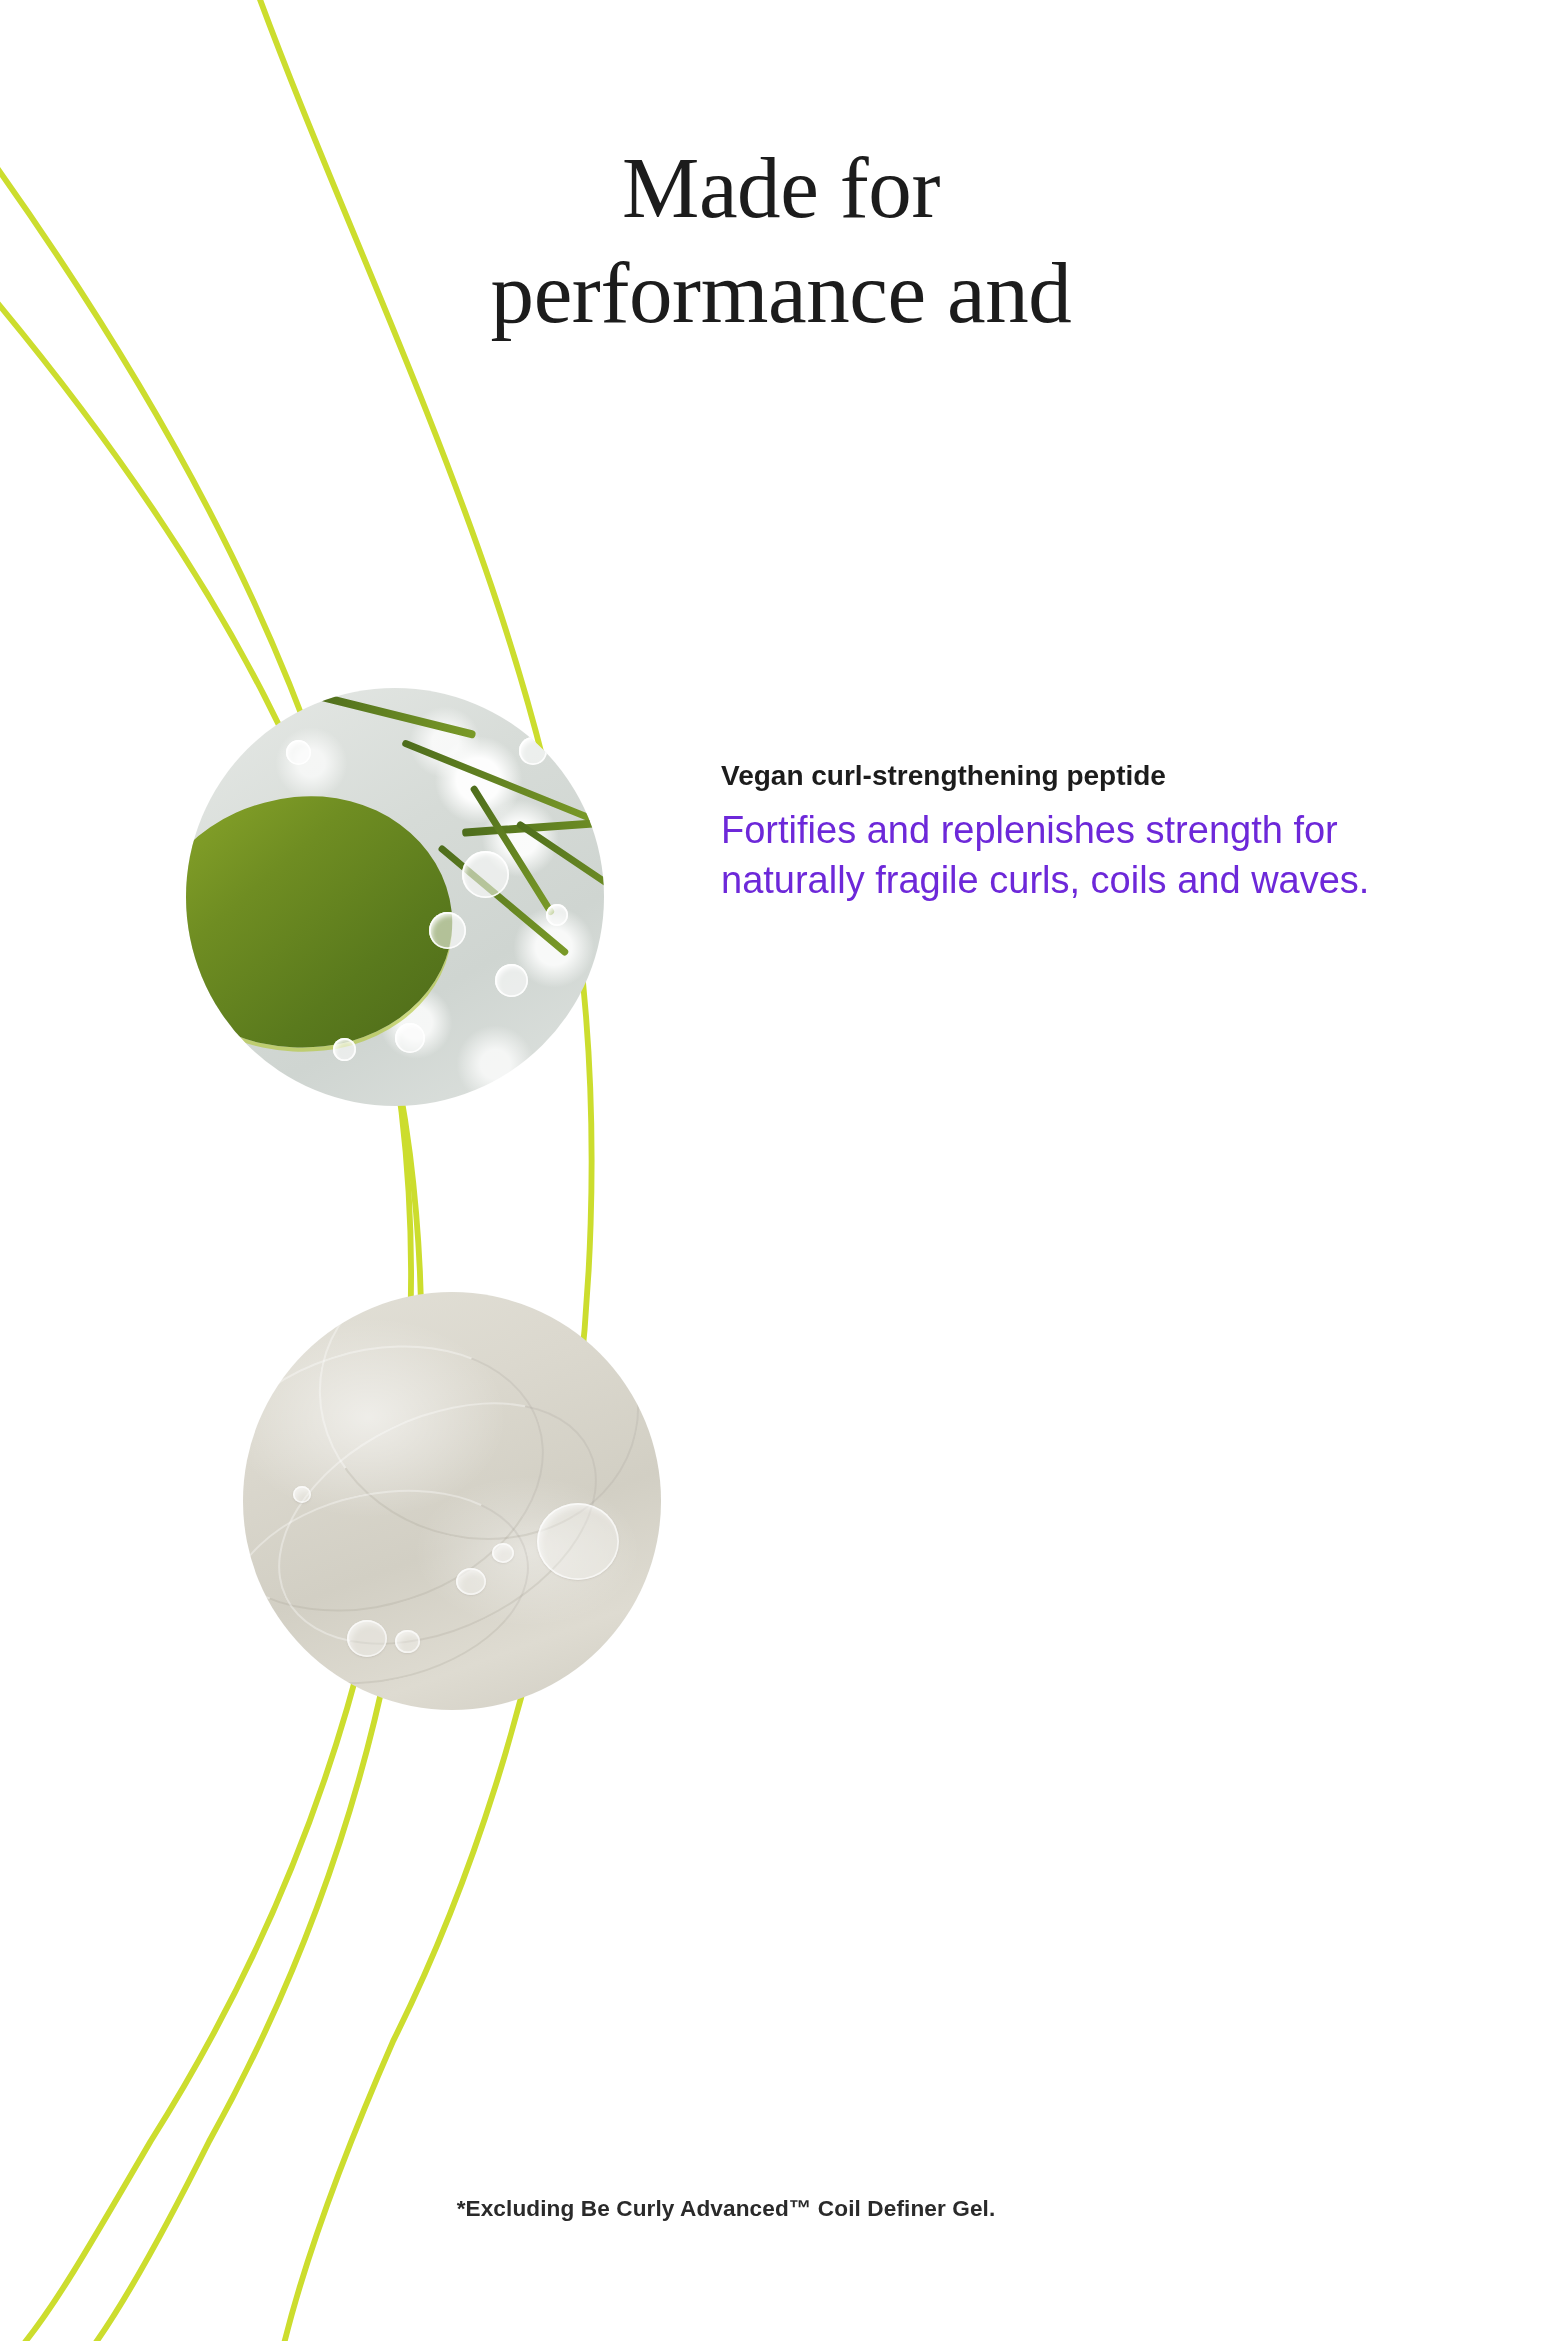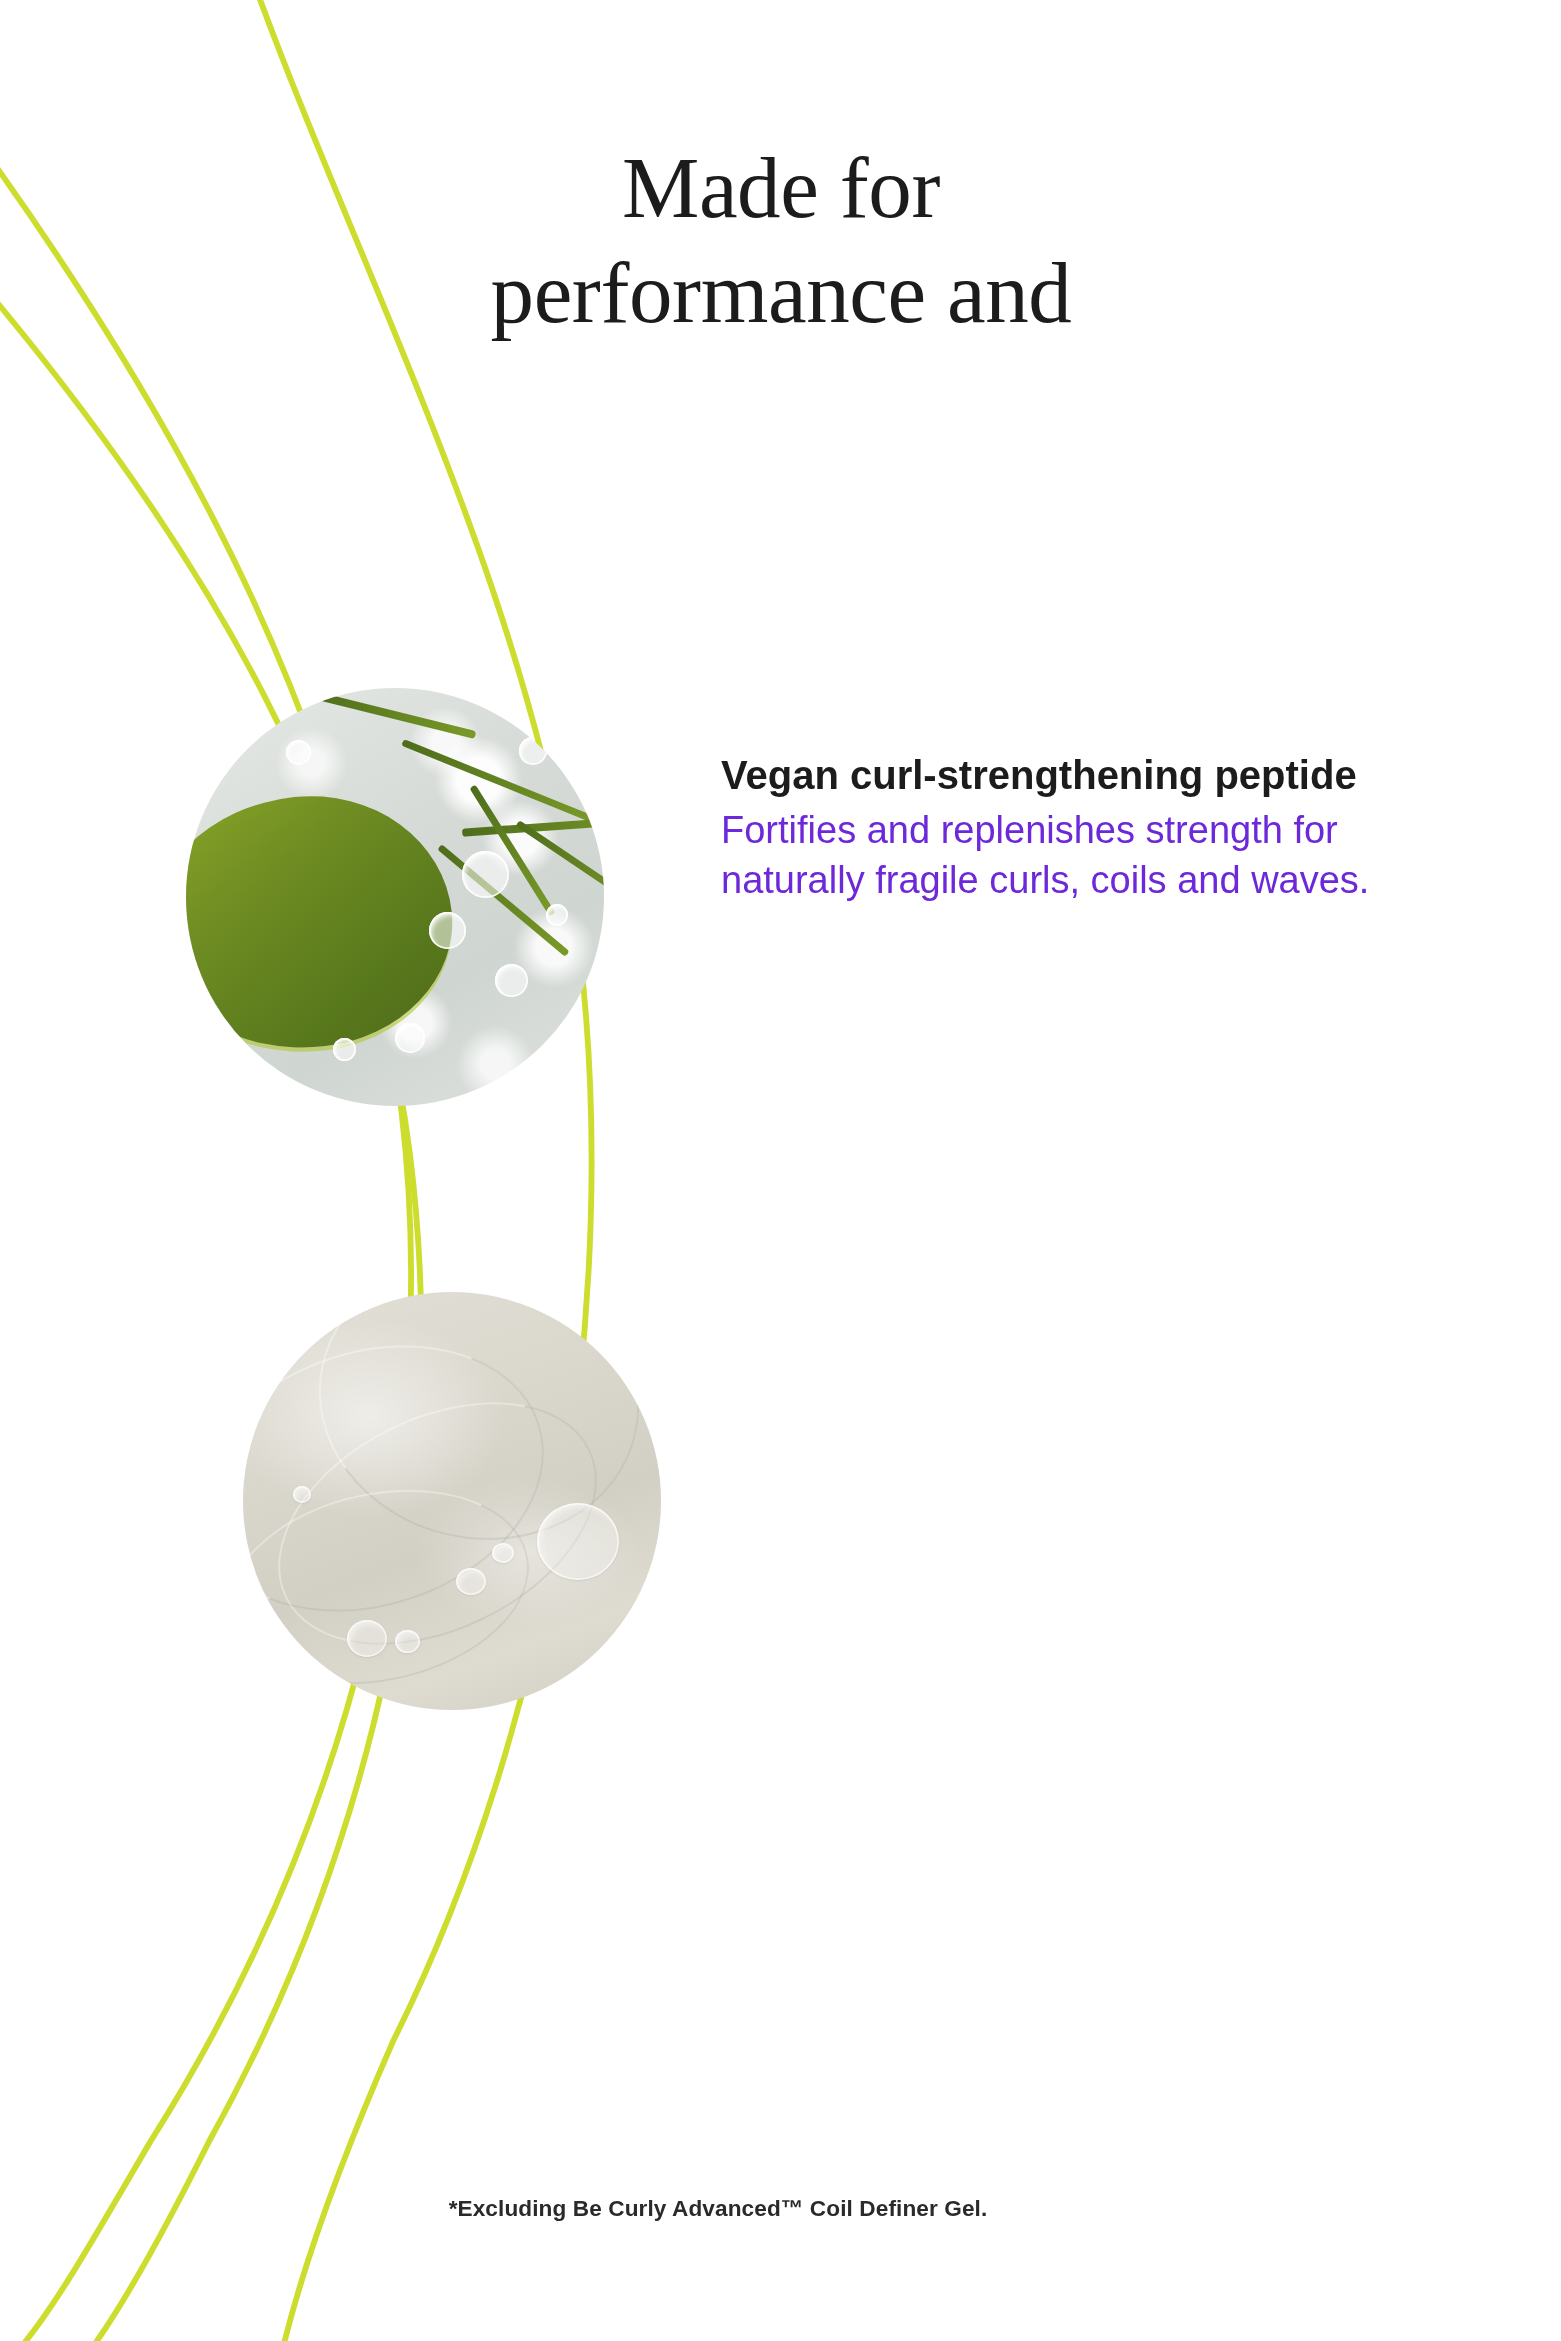--- a/index.html
+++ b/index.html
@@ -120,21 +120,21 @@
   
   .ing-text {
     position: absolute;
     z-index: 6;
     width: 686px;
   }
   #text-peptide { left: 721px; top: 751px; }
   #text-kokum   { left: 721px; top: 1378px; }
 
   .ing-title {
-    font-size: 40px;
+    font-size: 28px;
     line-height: 49px;
     font-weight: 700;
     color: #1c1c1c;
     margin: 0 0 5px 0;
   }
   .ing-desc {
     font-size: 38px;
     line-height: 50px;
     font-weight: 400;
     color: #6d28d9;
@@ -142,21 +142,21 @@
   }
   .ing-desc sup {
     font-size: 0.55em;
     vertical-align: super;
     line-height: 0;
   }
 
   
   #footnote {
     position: absolute;
-    left: 0;
+    left: 8px;
     top: 2195px;
     width: 1436px;
     text-align: center;
     z-index: 6;
     font-size: 22.6px;
     line-height: 28.4px;
     font-weight: 700;
     color: #2a2a2a;
     letter-spacing: 0.1px;
   }

